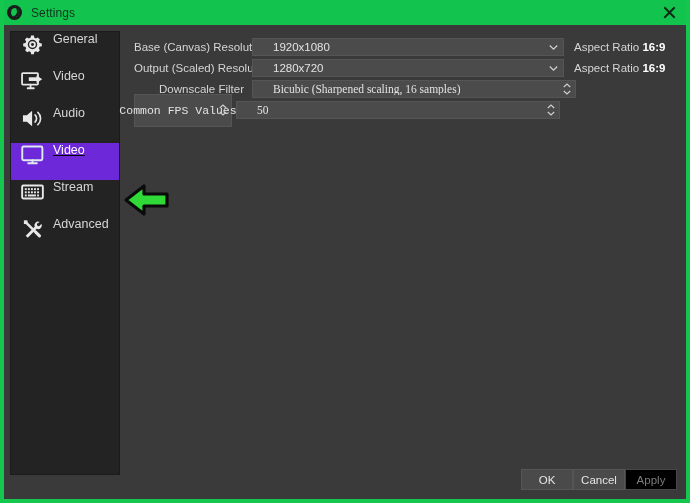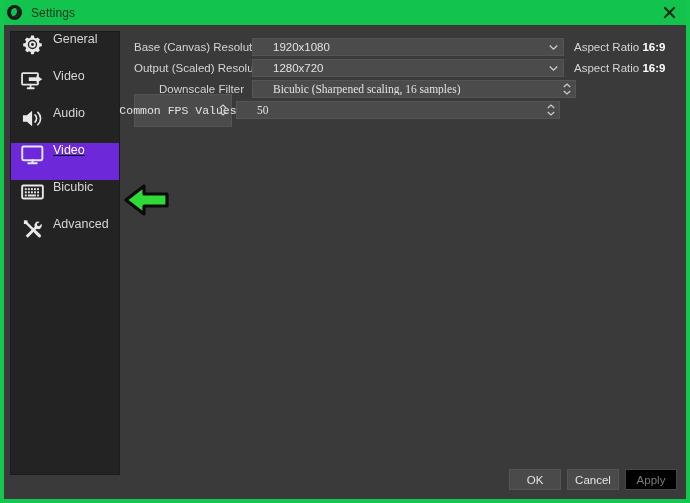--- a/index.html
+++ b/index.html
@@ -226,21 +226,20 @@
     height: 38px;
     pointer-events: none;
   }
 
   
   .buttons {
     position: absolute;
     right: 9px;
     bottom: 9px;
     display: flex;
-    gap: 6px;
   }
   .btn {
     width: 52px;
     height: 21px;
     background: #4a4a4a;
     border: 1px solid #555;
     box-sizing: border-box;
     font-size: 11.5px;
     color: #e4e4e4;
     display: flex;
@@ -330,21 +329,21 @@
               <rect x="7.2" y="8.3" width="2" height="2"></rect>
             <rect x="10.4" y="8.3" width="2" height="2"></rect>
               <rect x="13.6" y="8.3" width="2" height="2"></rect>
             <rect x="16.8" y="8.3" width="2" height="2"></rect>
             <rect x="4" y="11.6" width="2" height="2"></rect>
               <rect x="7.2" y="11.6" width="8.4" height="2"></rect>
             <rect x="16.8" y="11.6" width="2" height="2"></rect>
           </g>
         </svg>
       </span>
-      <span class="side-label">Bicubic</span>
+      <span class="side-label">Stream</span>
     </div>
 
     <div class="side-item">
       <span class="side-ico">
         <svg width="23" height="22" viewBox="0 0 24 24">
           <path d="M4.2 4.2 L15.5 15.5" stroke="#e8e8e8" stroke-width="2.6" stroke-linecap="round"></path>
           <path d="M19.6 19.6 L15.5 15.5" stroke="#e8e8e8" stroke-width="3.4" stroke-linecap="round"></path>
           <path d="M2.6 2.6 L6.6 2.6 L6.6 6.6 L2.6 6.6 Z" fill="#e8e8e8"></path>
           <path d="M19.8 4.4 a4 4 0 00-5.4 5.2 L4.6 19.4 l2.2 2.2 L16.6 11.8 a4 4 0 005.2-5.4 l-2.5 2.5 -2.1 -.4 -.4-2.1z" fill="#e8e8e8"></path>
         </svg>

